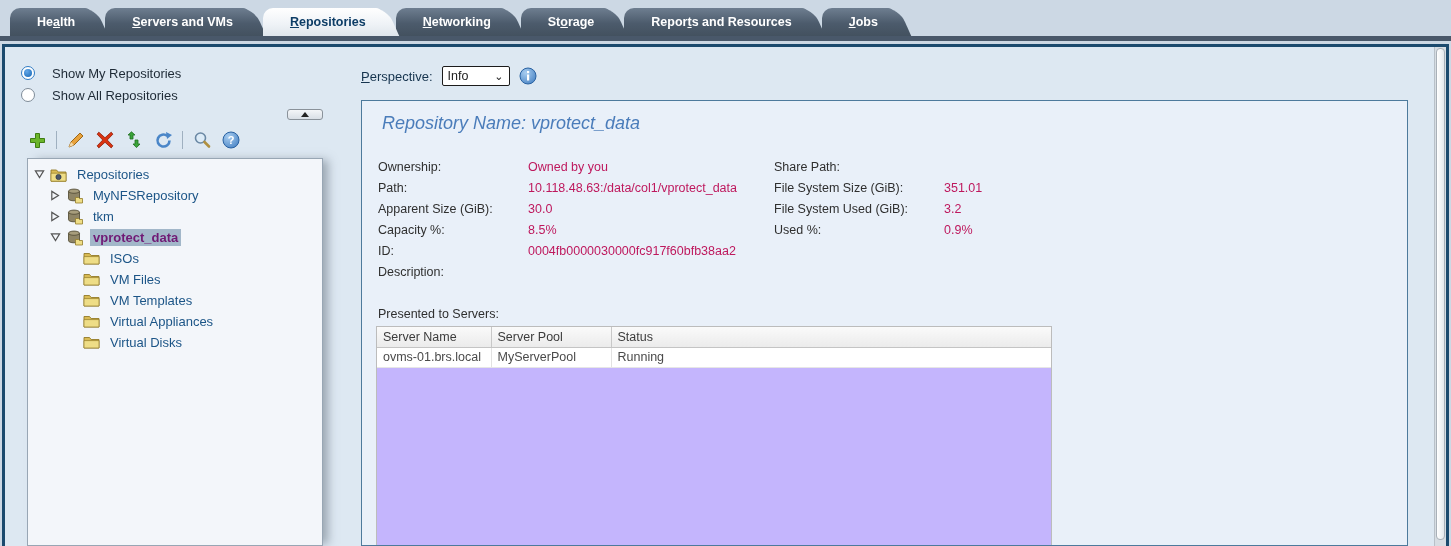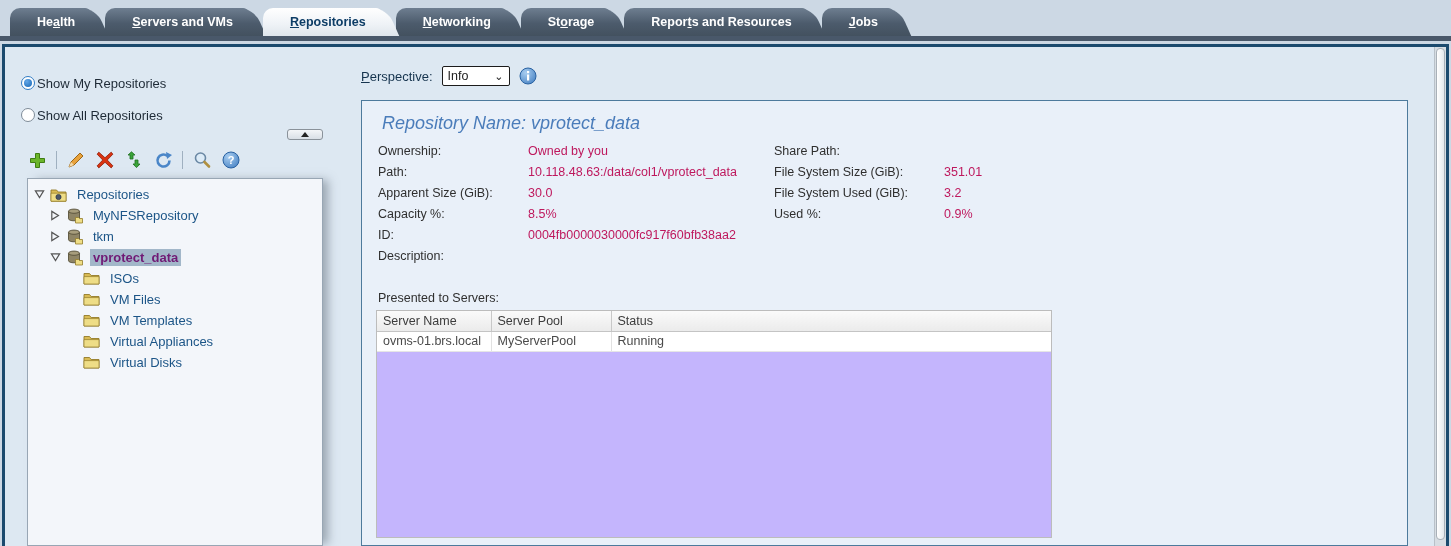--- a/index.html
+++ b/index.html
@@ -21,21 +21,21 @@
   .tab u { text-decoration:underline; }
   .tabstrip { height:5px; background:#49586a; width:100%; }
   .tabgap { height:3px; }
 
   
   .content { margin:0 2px; height:502px; border:3px solid #1b4a6e; border-bottom:none;
     background:#dde8f2; display:flex; position:relative; }
 
   
   .left-panel { width:330px; padding:14px 0 0 8px; display:flex; flex-direction:column; }
-  .radio-row { display:flex; align-items:center; gap:2px; margin:12px 0 0 8px; height:20px; cursor:pointer; }
+  .radio-row { display:flex; align-items:center; gap:17px; margin:2px 0 0 8px; height:20px; cursor:pointer; }
   .radio-outer { width:14px; height:14px; border-radius:50%; background:#fff; border:1px solid #7e8b98;
     display:flex; align-items:center; justify-content:center; }
   .radio-row.selected .radio-outer { border-color:#2f7bc4; }
   .radio-dot { width:8px; height:8px; border-radius:50%; background:radial-gradient(circle at 35% 30%,#64a8e8,#1565b4); }
   .radio-label { font-size:13px; color:#1e2a36; }
   .collapse-row { display:flex; justify-content:flex-end; padding-right:12px; height:12px; margin-top:4px; }
   .collapse-pill { width:36px; height:11px; background:linear-gradient(#f4f6f8,#d9dfe6); border:1px solid #8a929a;
     border-radius:3px; display:flex; align-items:center; justify-content:center; cursor:pointer; }
   .collapse-pill svg { display:block; }
   .toolbar { display:flex; align-items:center; gap:9px; margin:6px 0 0 14px; height:26px; }
@@ -53,21 +53,21 @@
   
   .right-panel { flex:1; padding:18px 14px 0 26px; display:flex; flex-direction:column; }
   .persp-row { display:flex; align-items:center; gap:9px; height:22px; }
   .persp-label { font-size:13px; color:#16344e; }
   .persp-label u { text-decoration:underline; }
   .persp-select { width:68px; height:20px; background:#fff; border:1.5px solid #1c1c1c; border-radius:2px;
     display:flex; align-items:center; justify-content:space-between; padding:8px 5px; font-size:12.5px; color:#222; cursor:pointer; }
   .persp-select .chev { font-size:11px; color:#222; }
   .info-box { margin:13px 12px 0 0; border:1px solid #4d7a9c; background:#e9f0f9; flex:1;
     padding:10px 0 0 14px; overflow:hidden; }
-  .repo-heading { font-size:18px; font-style:italic; color:#4a7cba; margin:2px 0 6px 6px; }
+  .repo-heading { font-size:18px; font-style:italic; color:#4a7cba; margin:2px 0 22px 6px; }
   .fields { display:flex; align-items:flex-start; margin-left:2px; }
   .fgrid { display:grid; grid-auto-rows:21px; align-items:center; font-size:12.5px; }
   .fgrid.left { grid-template-columns:150px 246px; }
   .fgrid.right { grid-template-columns:170px auto; }
   .lbl { color:#2f2f2f; }
   .val { color:#be185d; white-space:nowrap; }
   .tbl-caption { font-size:12.5px; color:#2f2f2f; margin:25px 0 5px 2px; }
   .tbl-wrap { width:676px; height:228px; border:1px solid #bcbcbc; background:#c4b5fd; }
   table.ptable { border-collapse:collapse; width:100%; font-size:12.5px; table-layout:fixed; }
   table.ptable th { background:linear-gradient(#fafafa,#ebebeb); border-right:1px solid #c8c8c8;

